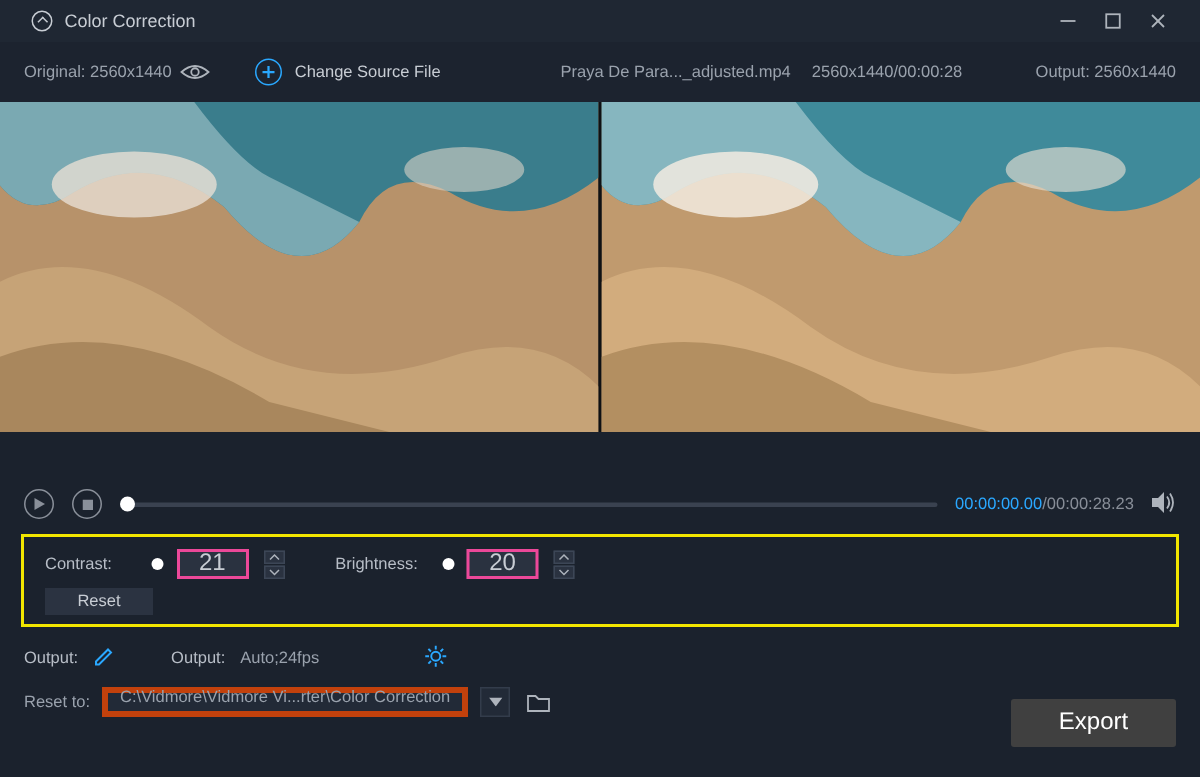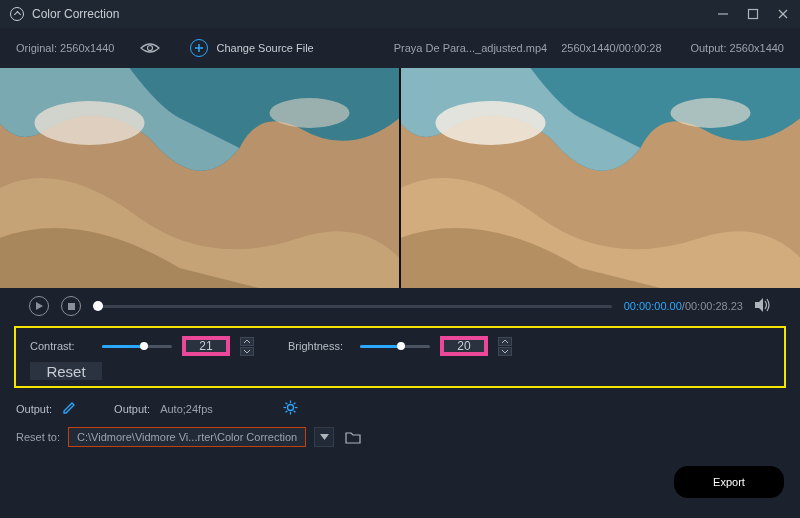--- a/index.html
+++ b/index.html
@@ -1,69 +1,69 @@
 <!DOCTYPE html>
 <html><head>
 <meta charset="utf-8">
 <style>
   * { box-sizing: border-box; margin: 0; padding: 0; font-family: "Segoe UI", Arial, sans-serif; }
   html,body { width:800px; height:518px; background:#1b222d; color:#c8cdd4; overflow:hidden; }
-  .titlebar { height:28px; display:flex; align-items:center; padding:0 10px; background:#1f2733; font-size:12px; }
+  .titlebar { height:28px; display:flex; align-items:center; padding:0 21px; background:#1f2733; font-size:12px; }
   .titlebar .app-logo { width:14px; height:14px; border:1.5px solid #c8cdd4; border-radius:50%; margin-right:8px; position:relative; }
   .titlebar .app-logo::after { content:""; position:absolute; width:4px; height:4px; border-left:1.5px solid #c8cdd4; border-top:1.5px solid #c8cdd4; top:4px; left:4px; transform:rotate(45deg); }
   .titlebar .title { flex:1; }
   .winbtns { display:flex; gap:16px; }
   .winbtn { width:14px; height:14px; display:flex; align-items:center; justify-content:center; cursor:pointer; }
   .winbtn svg { stroke:#aeb4bc; }
 
   .topbar { height:40px; display:flex; align-items:center; padding:0 16px; background:#1c232f; font-size:11px; color:#9aa2ad; }
-  .topbar .orig { margin-right:26px; }
+  .topbar .orig { margin-right:6px; }
   .eye-icon { width:20px; height:12px; margin-right:30px; cursor:pointer; }
   .plus-circle { width:18px; height:18px; border:1.5px solid #2aa8ff; border-radius:50%; display:flex; align-items:center; justify-content:center; color:#2aa8ff; margin-right:8px; cursor:pointer; }
   .plus-circle svg { stroke:#2aa8ff; }
   .change-src { color:#c8cdd4; cursor:pointer; margin-right:80px; }
   .fileinfo { color:#9aa2ad; }
   .spacer { flex:1; }
   .output-res { color:#9aa2ad; }
 
   .preview { height:220px; display:flex; background:#0f1114; }
   .preview .pane { flex:1; position:relative; overflow:hidden; }
   .preview .pane + .pane { margin-left:2px; }
   .pane svg { width:100%; height:100%; display:block; }
 
-  .timeline { height:36px; display:flex; align-items:center; padding:0 29px; gap:12px; font-size:11px; }
+  .timeline { height:36px; display:flex; align-items:center; padding:0 16px; gap:12px; font-size:11px;margin-top:30px; }
   .circle-btn { width:20px; height:20px; border:1.2px solid #8a909a; border-radius:50%; display:flex; align-items:center; justify-content:center; cursor:pointer; }
   .circle-btn svg { fill:#8a909a; }
   .progress { flex:1; height:3px; background:#3a4250; border-radius:2px; position:relative; }
   .progress .dot { position:absolute; width:10px; height:10px; background:#fff; border-radius:50%; top:-4px; left:0; }
   .time-cur { color:#2aa8ff; }
   .time-dur { color:#888e98; }
   .vol-icon { cursor:pointer; }
 
   .controls-box { margin:2px 14px 6px 14px; border:2px solid #f2e600; padding:8px 14px 6px 14px; }
-  .sliders { display:grid; grid-template-columns:1fr 1fr 1fr; column-gap:34px; row-gap:10px; }
+  .sliders { display:grid; grid-template-columns:1fr 1fr 1fr 1fr; column-gap:34px; row-gap:10px; }
   .srow { display:flex; align-items:center; gap:10px; font-size:11px; }
   .srow .lbl { width:62px; color:#b8bec7; }
   .srow .track { flex:1; height:3px; background:#4a5362; border-radius:2px; position:relative; cursor:pointer; }
   .srow .track .fill { position:absolute; left:0; top:0; height:100%; background:#2aa8ff; border-radius:2px; }
   .srow .track .thumb { position:absolute; width:8px; height:8px; background:#fff; border-radius:50%; top:-3px; transform:translateX(-50%); }
-  .valbox { width:48px; height:20px; background:#2a3240; border:4px solid #ec4899; display:flex; align-items:center; justify-content:center; font-size:12px; color:#c8cdd4; position:relative; }
+  .valbox { width:48px; height:20px; background:#2a3240; border:2px solid #ec4899; display:flex; align-items:center; justify-content:center; font-size:16px; color:#c8cdd4; position:relative; }
   .stepper { width:14px; display:flex; flex-direction:column; gap:1px; }
   .stepper .sb { height:9px; background:#2a3240; border:1px solid #3c4656; display:flex; align-items:center; justify-content:center; cursor:pointer; }
   .stepper .sb svg { stroke:#aeb4bc; }
   .reset-row { margin-top:6px; }
-  .reset-btn { width:72px; height:18px; background:#2b3341; font-size:15px; color:#c8cdd4; display:flex; align-items:center; justify-content:center; cursor:pointer; }
+  .reset-btn { width:72px; height:18px; background:#2b3341; font-size:11px; color:#c8cdd4; display:flex; align-items:center; justify-content:center; cursor:pointer; }
 
   .bottom { padding:6px 16px; font-size:11px; color:#9aa2ad; }
   .row1 { display:flex; align-items:center; gap:10px; }
   .row1 .olabel { color:#b8bec7; }
   .pencil-icon, .gear-icon { cursor:pointer; }
-  .export-btn { position:absolute; right:16px; bottom:20px; width:110px; height:32px; background:#000000; color:#fff; font-size:11px; display:flex; align-items:center; justify-content:center; border-radius:14px; cursor:pointer; }
+  .export-btn { position:absolute; right:16px; bottom:20px; width:110px; height:32px; background:#404040; color:#fff; font-size:16px; display:flex; align-items:center; justify-content:center; border-radius:2px; cursor:pointer; }
   .row2 { display:flex; align-items:center; gap:8px; margin-top:10px; }
-  .pathbox { background:#222a37; border:1px solid #c2410c; padding:3px 8px; min-width:220px; height:20px; display:flex; align-items:flex-start; }
+  .pathbox { background:#222a37; border:4px solid #c2410c; padding:3px 8px; min-width:220px; height:20px; display:flex; align-items:flex-end; }
   .dd-btn { width:20px; height:20px; background:#222a37; border:1px solid #333c4b; display:flex; align-items:center; justify-content:center; cursor:pointer; }
   .folder-btn { width:22px; height:20px; display:flex; align-items:center; justify-content:center; cursor:pointer; }
 </style>
 </head>
 <body>
 
 <div class="titlebar">
   <div class="app-logo"></div>
   <div class="title">Color Correction</div>
   <div class="winbtns">

